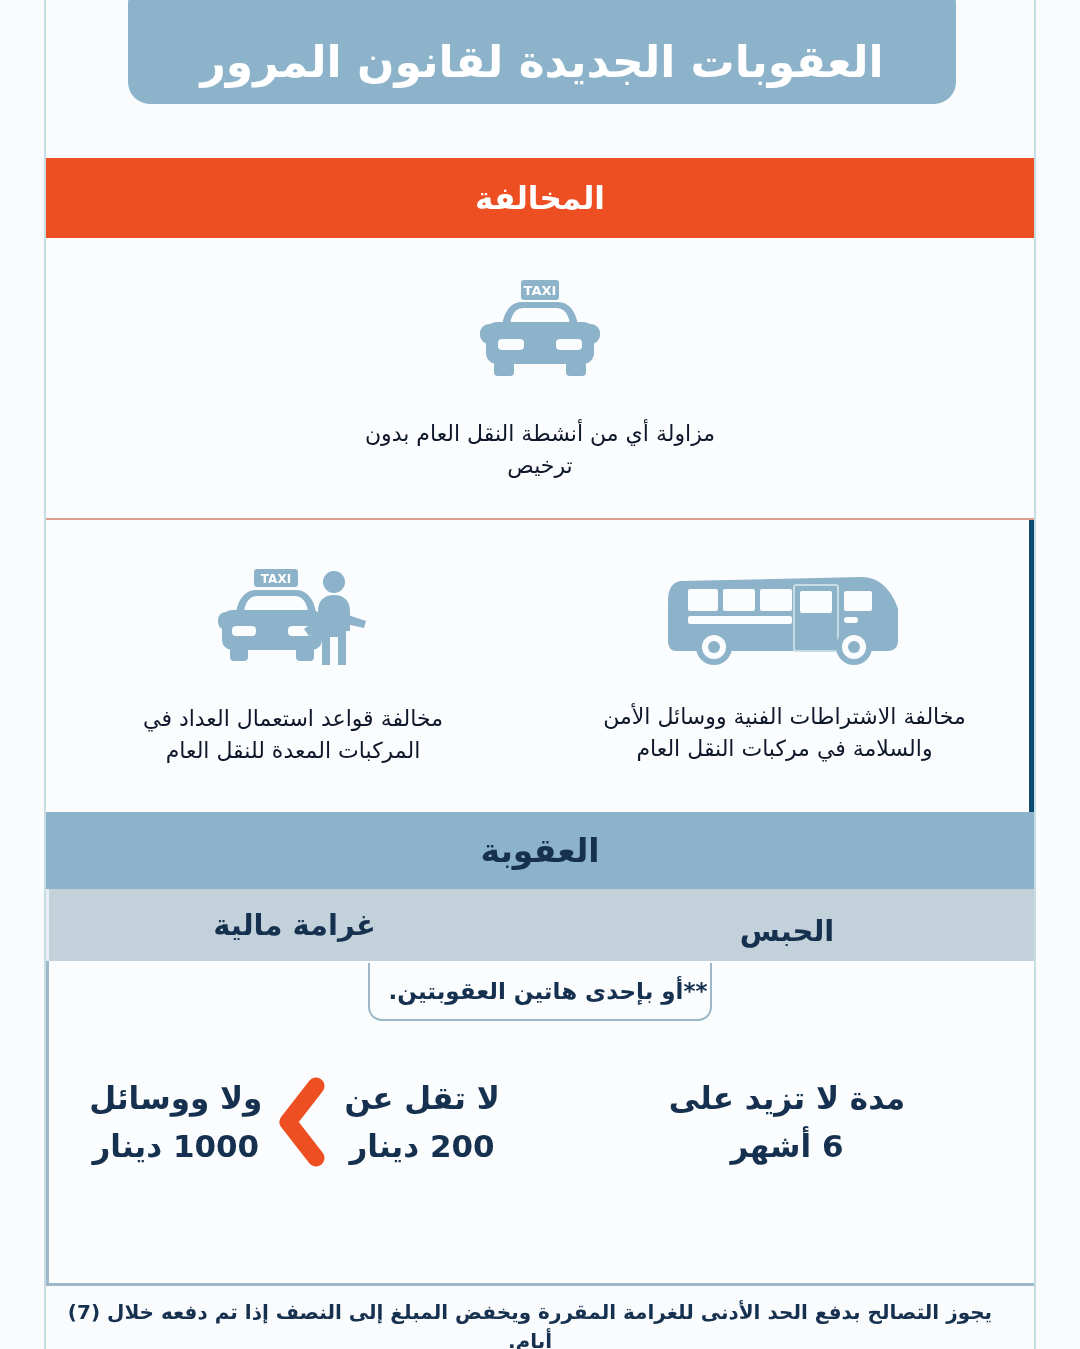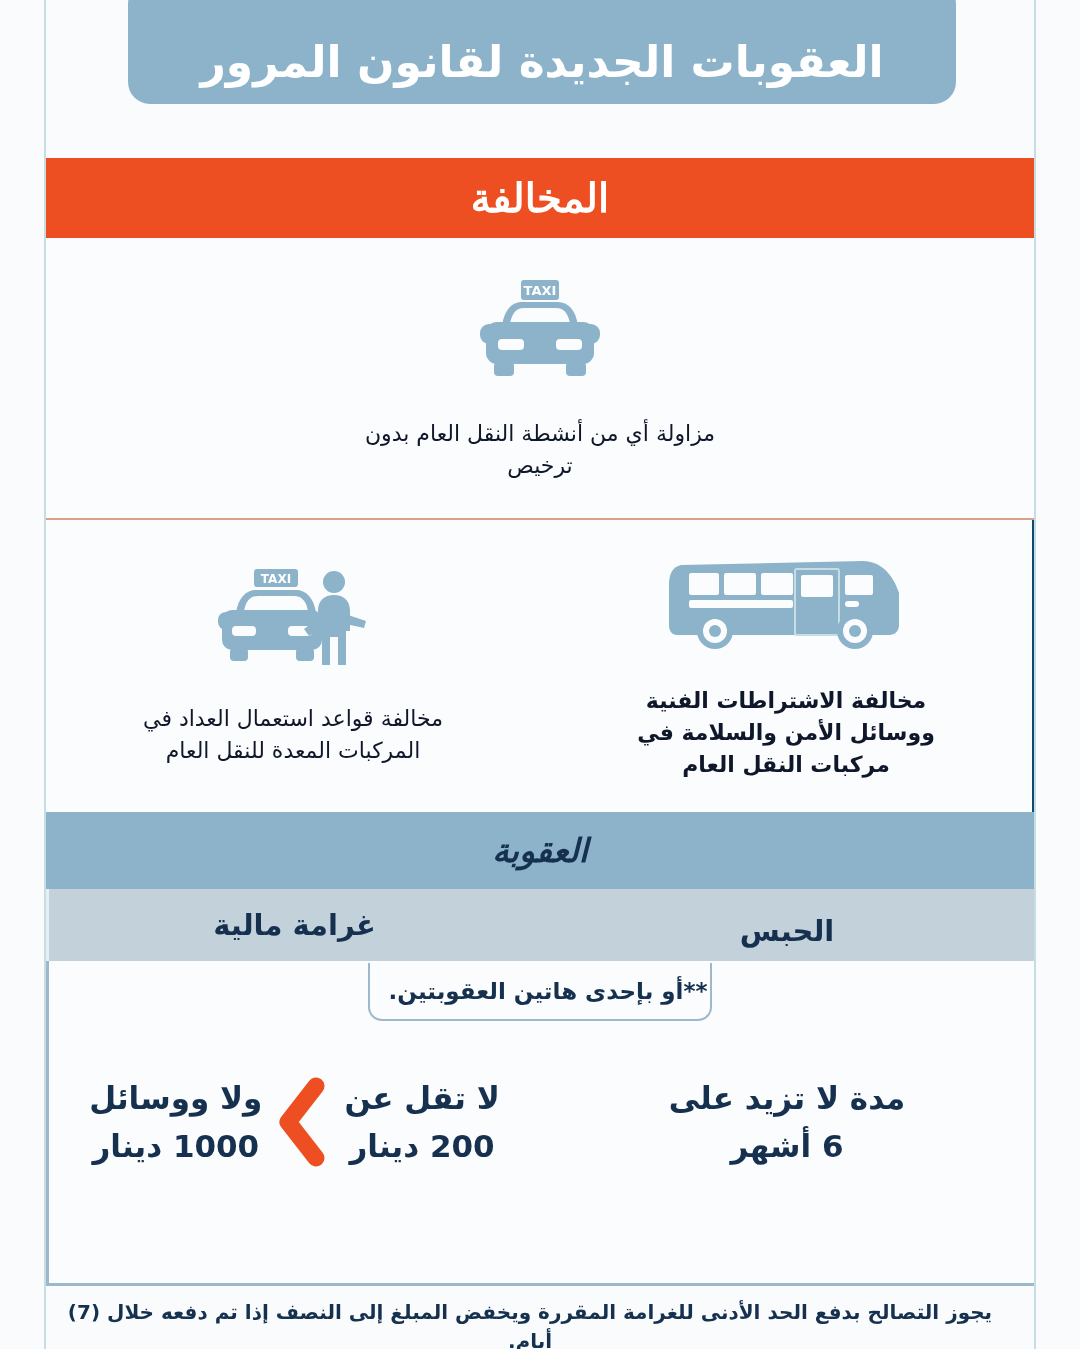--- a/index.html
+++ b/index.html
@@ -67,34 +67,32 @@
     justify-content: center;
     box-sizing: border-box;
   }
   .band-violation {
     top: 158px;
     height: 80px;
     background: #ee4f22;
   }
   .band-violation .band-text {
     color: #ffffff;
-    font-size: 40px;
-    font-weight: bold;
-    font-family: Liberation Serif, serif;
+    font-size: 31px;
+    font-weight: bold;
   }
   .band-penalty {
     top: 812px;
     height: 77px;
     background: #8cb3c9;
   }
   .band-penalty .band-text {
     color: #16314f;
     font-size: 33px;
     font-weight: bold;
-    font-style: italic;
   }
 
   
   .viol-row-one {
     position: absolute;
     left: 46px;
     top: 238px;
     width: 988px;
     height: 282px;
     background: #fbfcfd;
@@ -127,22 +125,21 @@
   .viol-cell {
     flex: 1 1 50%;
     display: flex;
     flex-direction: column;
     align-items: center;
     justify-content: center;
     box-sizing: border-box;
     padding: 0 40px;
   }
   .viol-cell.with-divider {
-    border-right: 2px solid #0c4a6e;
-    font-weight: bold;
+    border-right: 5px solid #0c4a6e;
   }
   .viol-cell .viol-caption { max-width: 370px; }
 
   .icon-box {
     display: flex;
     align-items: center;
     justify-content: center;
     margin-bottom: 34px;
   }
 

